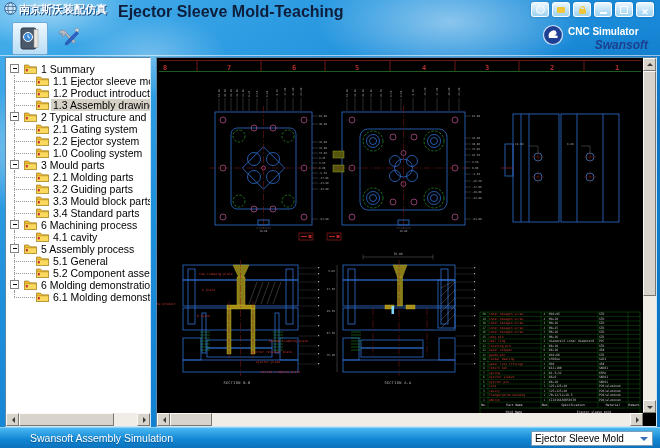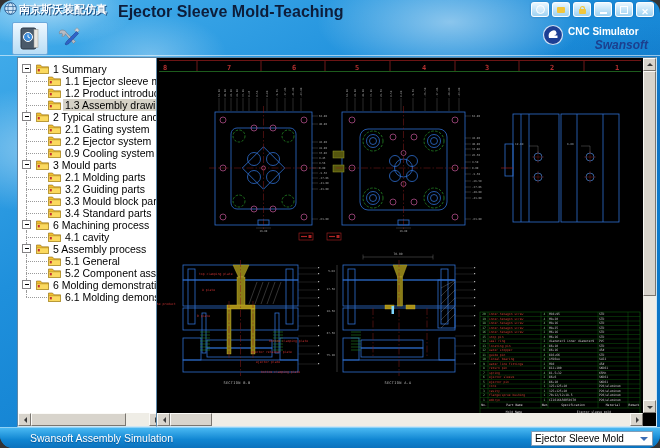--- a/index.html
+++ b/index.html
@@ -4,21 +4,21 @@
 <style>
   html,body{margin:0;padding:0;background:#333;}
   #window{position:relative;width:660px;height:448px;overflow:hidden;
     font-family:"Liberation Sans",sans-serif;
     background:
       radial-gradient(ellipse 130px 55px at 45px 8px, rgba(255,255,255,.50), transparent 70%),
       radial-gradient(ellipse 190px 80px at 450px 22px, rgba(255,255,255,.48), transparent 70%),
       radial-gradient(ellipse 110px 60px at 150px 55px, rgba(255,255,255,.30), transparent 70%),
       radial-gradient(ellipse 150px 90px at 40px 150px, rgba(255,255,255,.40), transparent 70%),
       radial-gradient(ellipse 240px 130px at 660px 120px, rgba(10,90,170,.45), transparent 75%),
-      linear-gradient(150deg,#47b0ec 0%,#1f90dc 35%,#0d7ccd 70%,#0a70c0 100%); border-radius: 13px;}
+      linear-gradient(150deg,#47b0ec 0%,#1f90dc 35%,#0d7ccd 70%,#0a70c0 100%);}
   
   .titlebar{position:absolute;left:0;top:0;width:660px;height:18px;}
   .title-cn{position:absolute;left:19px;top:2px;font-size:11px;font-weight:bold;color:#fff;
     text-shadow:1px 1px 0 #15497e;white-space:nowrap;}
   .title-en{position:absolute;left:118px;top:3px;font-size:16px;font-weight:bold;color:#0d1d3a;white-space:nowrap;}
   .winbtns{position:absolute;right:6px;top:2px;display:flex;}
   .wb{width:16px;height:13px;border-radius:3px;margin-left:3px;
     background:linear-gradient(#eaf7ff,#9ed2f2);border:1px solid rgba(255,255,255,.95);
     box-shadow:0 0 2px rgba(0,70,140,.5);display:flex;align-items:center;justify-content:center;}
   .g-circle{width:7px;height:7px;border:1.5px solid #fff;border-radius:50%;background:rgba(255,255,255,.25);}
@@ -31,21 +31,21 @@
   .g-x::before{content:'\2715';color:#fff;font-size:9px;font-weight:bold;line-height:1;}
   
   .toolbar{position:absolute;left:0;top:18px;width:660px;height:38px;}
   .tb-btn{position:absolute;top:4px;width:34px;height:31px;display:flex;align-items:center;justify-content:center;}
   .tb-btn.pressed{background:linear-gradient(#eef8ff,#b9ddf5);border:1px solid #6aa9dc;border-radius:2px;}
   .logo{position:absolute;right:8px;top:4px;width:110px;height:32px;}
   .logo-title{position:absolute;left:26px;top:4px;font-size:10px;font-weight:bold;color:#fff;white-space:nowrap;}
   .logo-sub{position:absolute;right:4px;top:16px;font-size:12px;font-weight:bold;font-style:italic;color:#1c3f8e;}
   .sepline{position:absolute;left:0;top:55px;width:660px;height:1px;background:rgba(255,255,255,.55);}
   
-  .left-panel{position:absolute;left:17px;top:57px;width:146px;height:370px;background:#fff;
+  .left-panel{position:absolute;left:5px;top:57px;width:146px;height:370px;background:#fff;
     border:1px solid;border-color:#5c87a8 #cde6f5 #cde6f5 #5c87a8;box-sizing:border-box;}
   .tree{position:absolute;left:0;top:0;right:0;height:355px;overflow:hidden;padding-top:5px;font-size:10.5px;color:#000;}
   .trow{position:relative;height:12px;line-height:12px;white-space:nowrap;}
   .vln{position:absolute;left:8px;top:0;width:0;height:12px;border-left:1px dotted #9a9a9a;}
   .vln.half{height:6px;}
   .hln{position:absolute;left:8px;top:6px;width:21px;height:0;border-top:1px dotted #9a9a9a;}
   .ebox{position:absolute;left:4px;top:1px;width:9px;height:9px;background:#fff;border:1px solid #848284;box-sizing:border-box;z-index:2;}
   .ebox .minus{position:absolute;left:1.5px;top:3px;width:4px;height:1px;background:#000;}
   .ficon{position:absolute;top:0px;}
   .lvl0 .ficon{left:18px;} .lvl1 .ficon{left:30px;}
@@ -175,21 +175,21 @@
           </svg><span class="lbl">2.1 Gating system</span></div>
         <div class="trow lvl1"><span class="vln"></span><span class="hln"></span><svg class="ficon" width="13" height="11" viewBox="0 0 13 11">
             <path d="M0.5,2 L4.5,2 L6,3.8 L12.5,3.8 L12.5,10.5 L0.5,10.5 Z" fill="#f2bd2e" stroke="#8a6a10" stroke-width="0.6"></path>
             <path d="M0.5,4.8 L12.5,4.8 L12.5,10.5 L0.5,10.5 Z" fill="#fbd95e" stroke="#8a6a10" stroke-width="0.4"></path>
             <rect x="1.8" y="6" width="2" height="2.4" fill="#c23030"></rect>
           </svg><span class="lbl">2.2 Ejector system</span></div>
         <div class="trow lvl1"><span class="vln"></span><span class="hln"></span><svg class="ficon" width="13" height="11" viewBox="0 0 13 11">
             <path d="M0.5,2 L4.5,2 L6,3.8 L12.5,3.8 L12.5,10.5 L0.5,10.5 Z" fill="#f2bd2e" stroke="#8a6a10" stroke-width="0.6"></path>
             <path d="M0.5,4.8 L12.5,4.8 L12.5,10.5 L0.5,10.5 Z" fill="#fbd95e" stroke="#8a6a10" stroke-width="0.4"></path>
             <rect x="1.8" y="6" width="2" height="2.4" fill="#c23030"></rect>
-          </svg><span class="lbl">0.9 Cooling system</span></div>
+          </svg><span class="lbl">1.0 Cooling system</span></div>
         <div class="trow lvl0"><span class="vln"></span><span class="ebox">
             <span class="minus"></span>
           </span><svg class="ficon" width="13" height="11" viewBox="0 0 13 11">
             <path d="M0.5,2 L4.5,2 L6,3.8 L12.5,3.8 L12.5,10.5 L0.5,10.5 Z" fill="#f2bd2e" stroke="#8a6a10" stroke-width="0.6"></path>
             <path d="M0.5,4.8 L12.5,4.8 L12.5,10.5 L0.5,10.5 Z" fill="#fbd95e" stroke="#8a6a10" stroke-width="0.4"></path>
             <rect x="1.8" y="6" width="2" height="2.4" fill="#c23030"></rect>
           </svg><span class="lbl">3 Mould parts</span></div>
         <div class="trow lvl1"><span class="vln"></span><span class="hln"></span><svg class="ficon" width="13" height="11" viewBox="0 0 13 11">
             <path d="M0.5,2 L4.5,2 L6,3.8 L12.5,3.8 L12.5,10.5 L0.5,10.5 Z" fill="#f2bd2e" stroke="#8a6a10" stroke-width="0.6"></path>
             <path d="M0.5,4.8 L12.5,4.8 L12.5,10.5 L0.5,10.5 Z" fill="#fbd95e" stroke="#8a6a10" stroke-width="0.4"></path>

